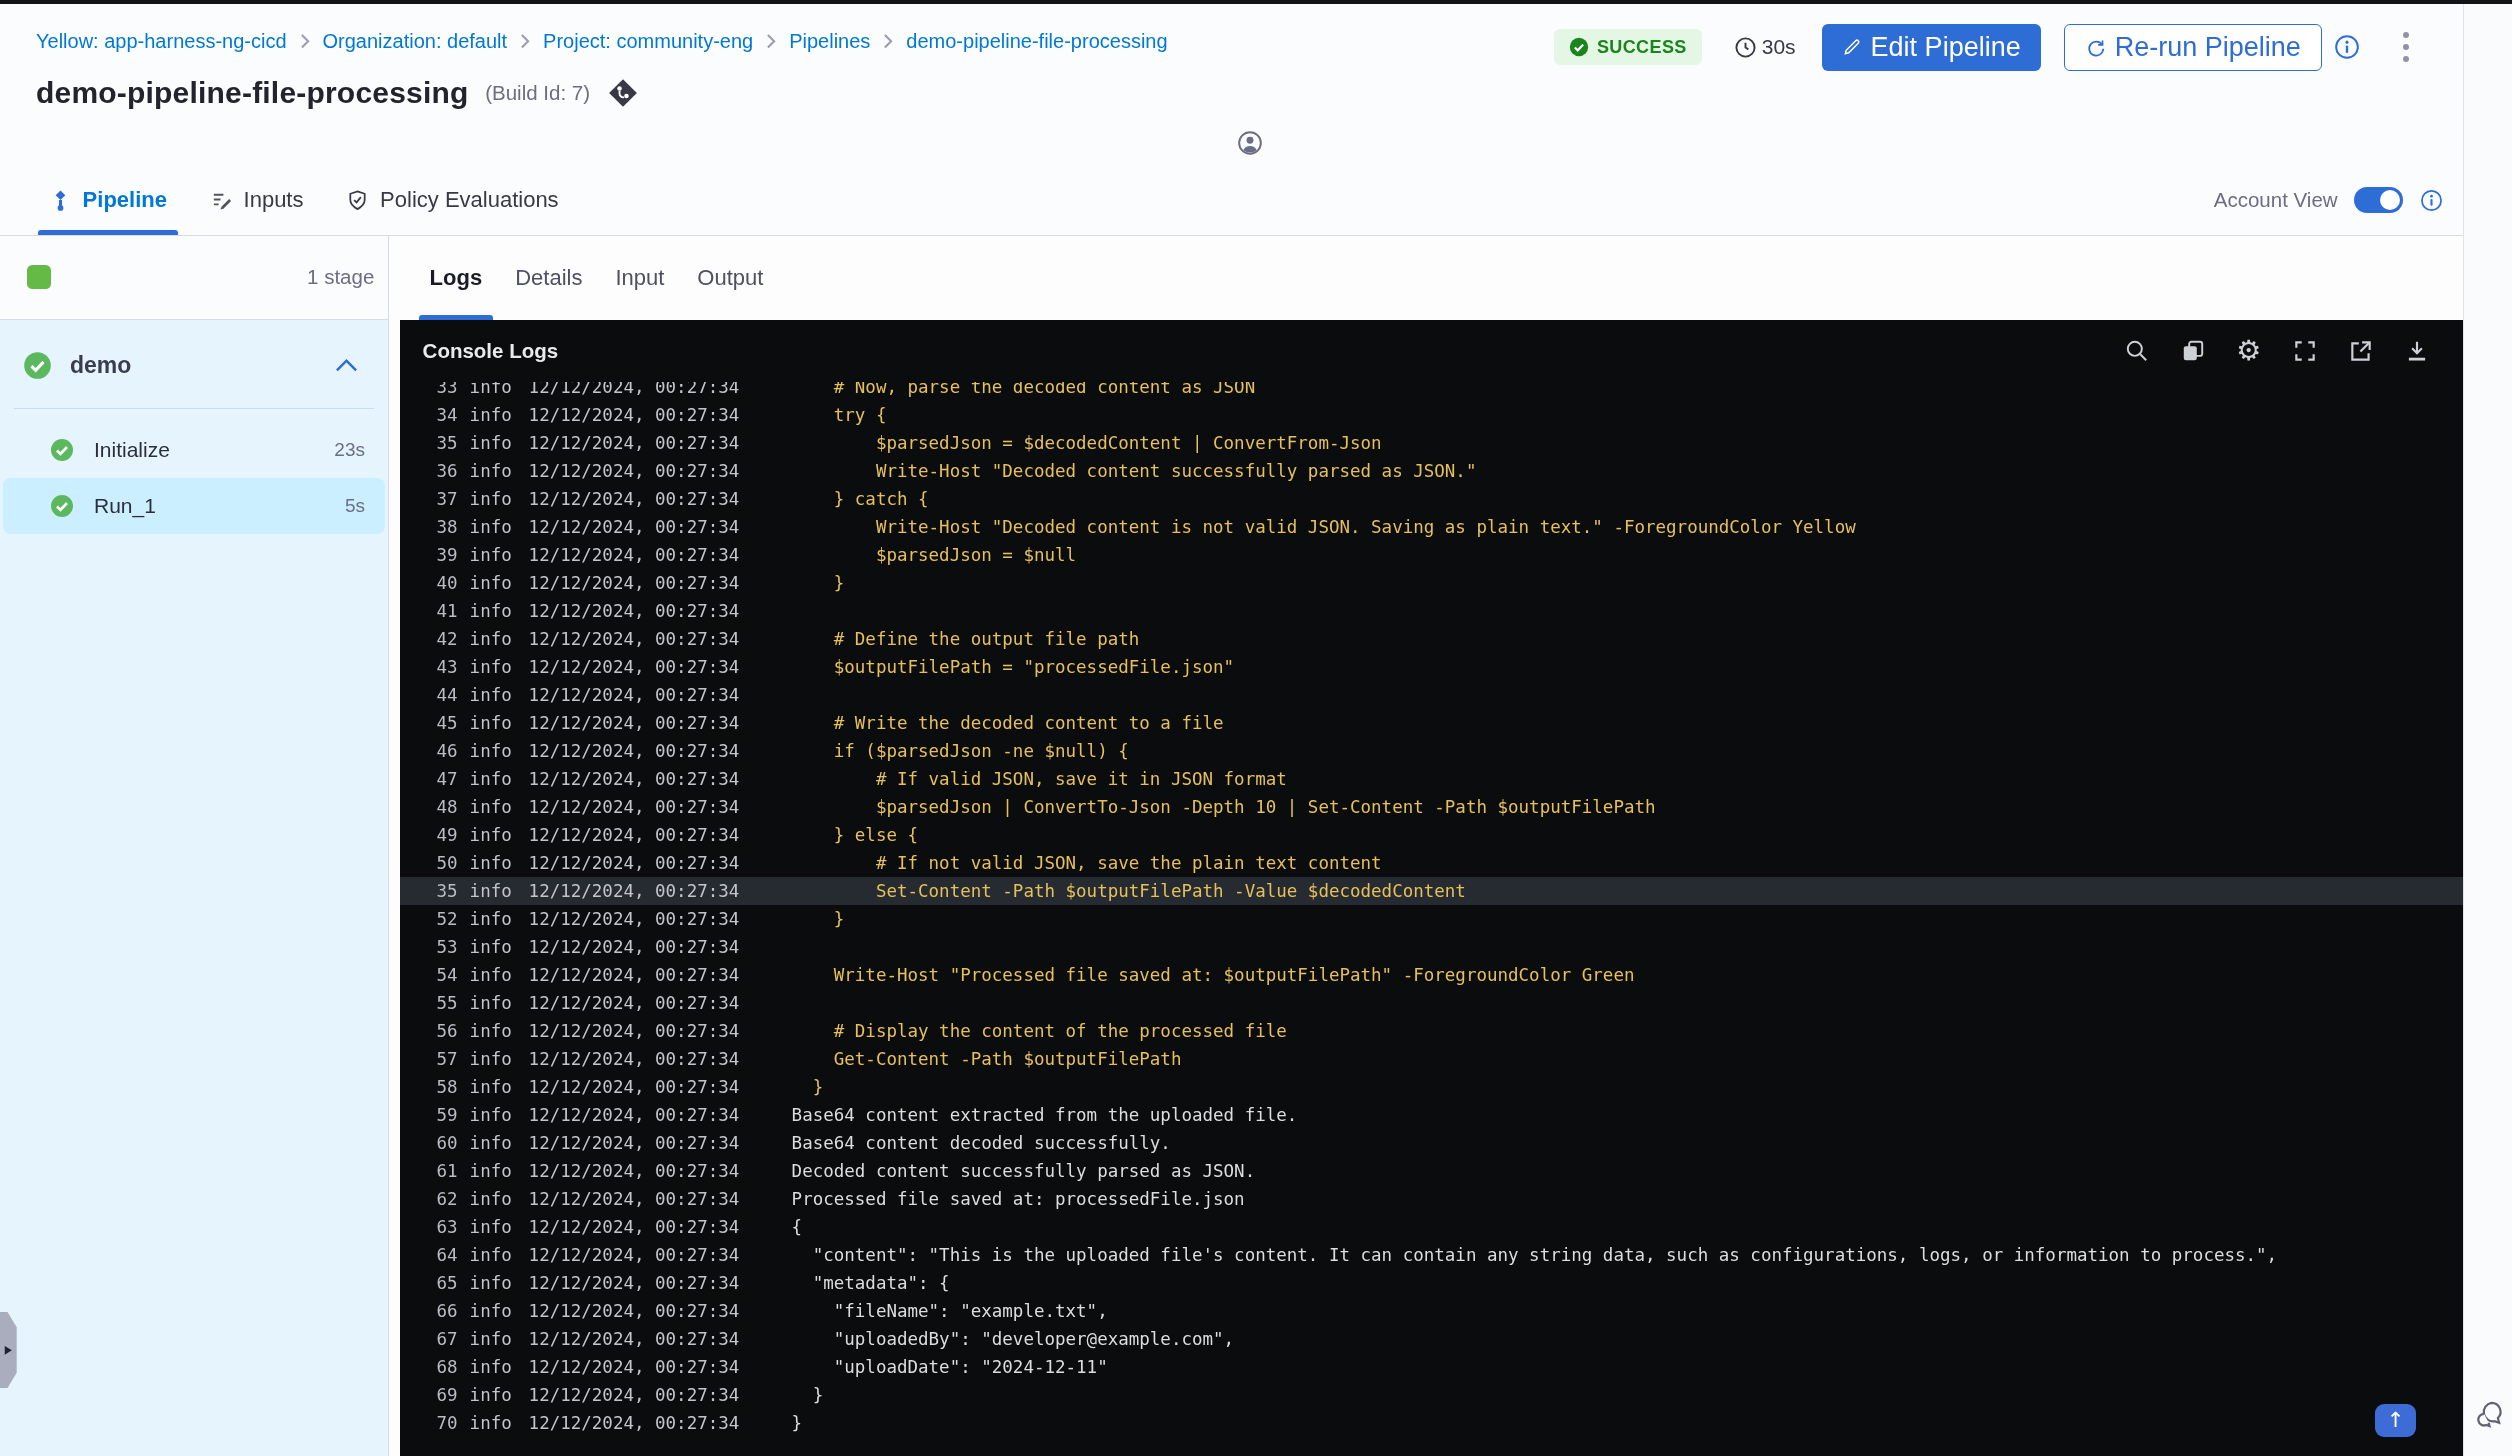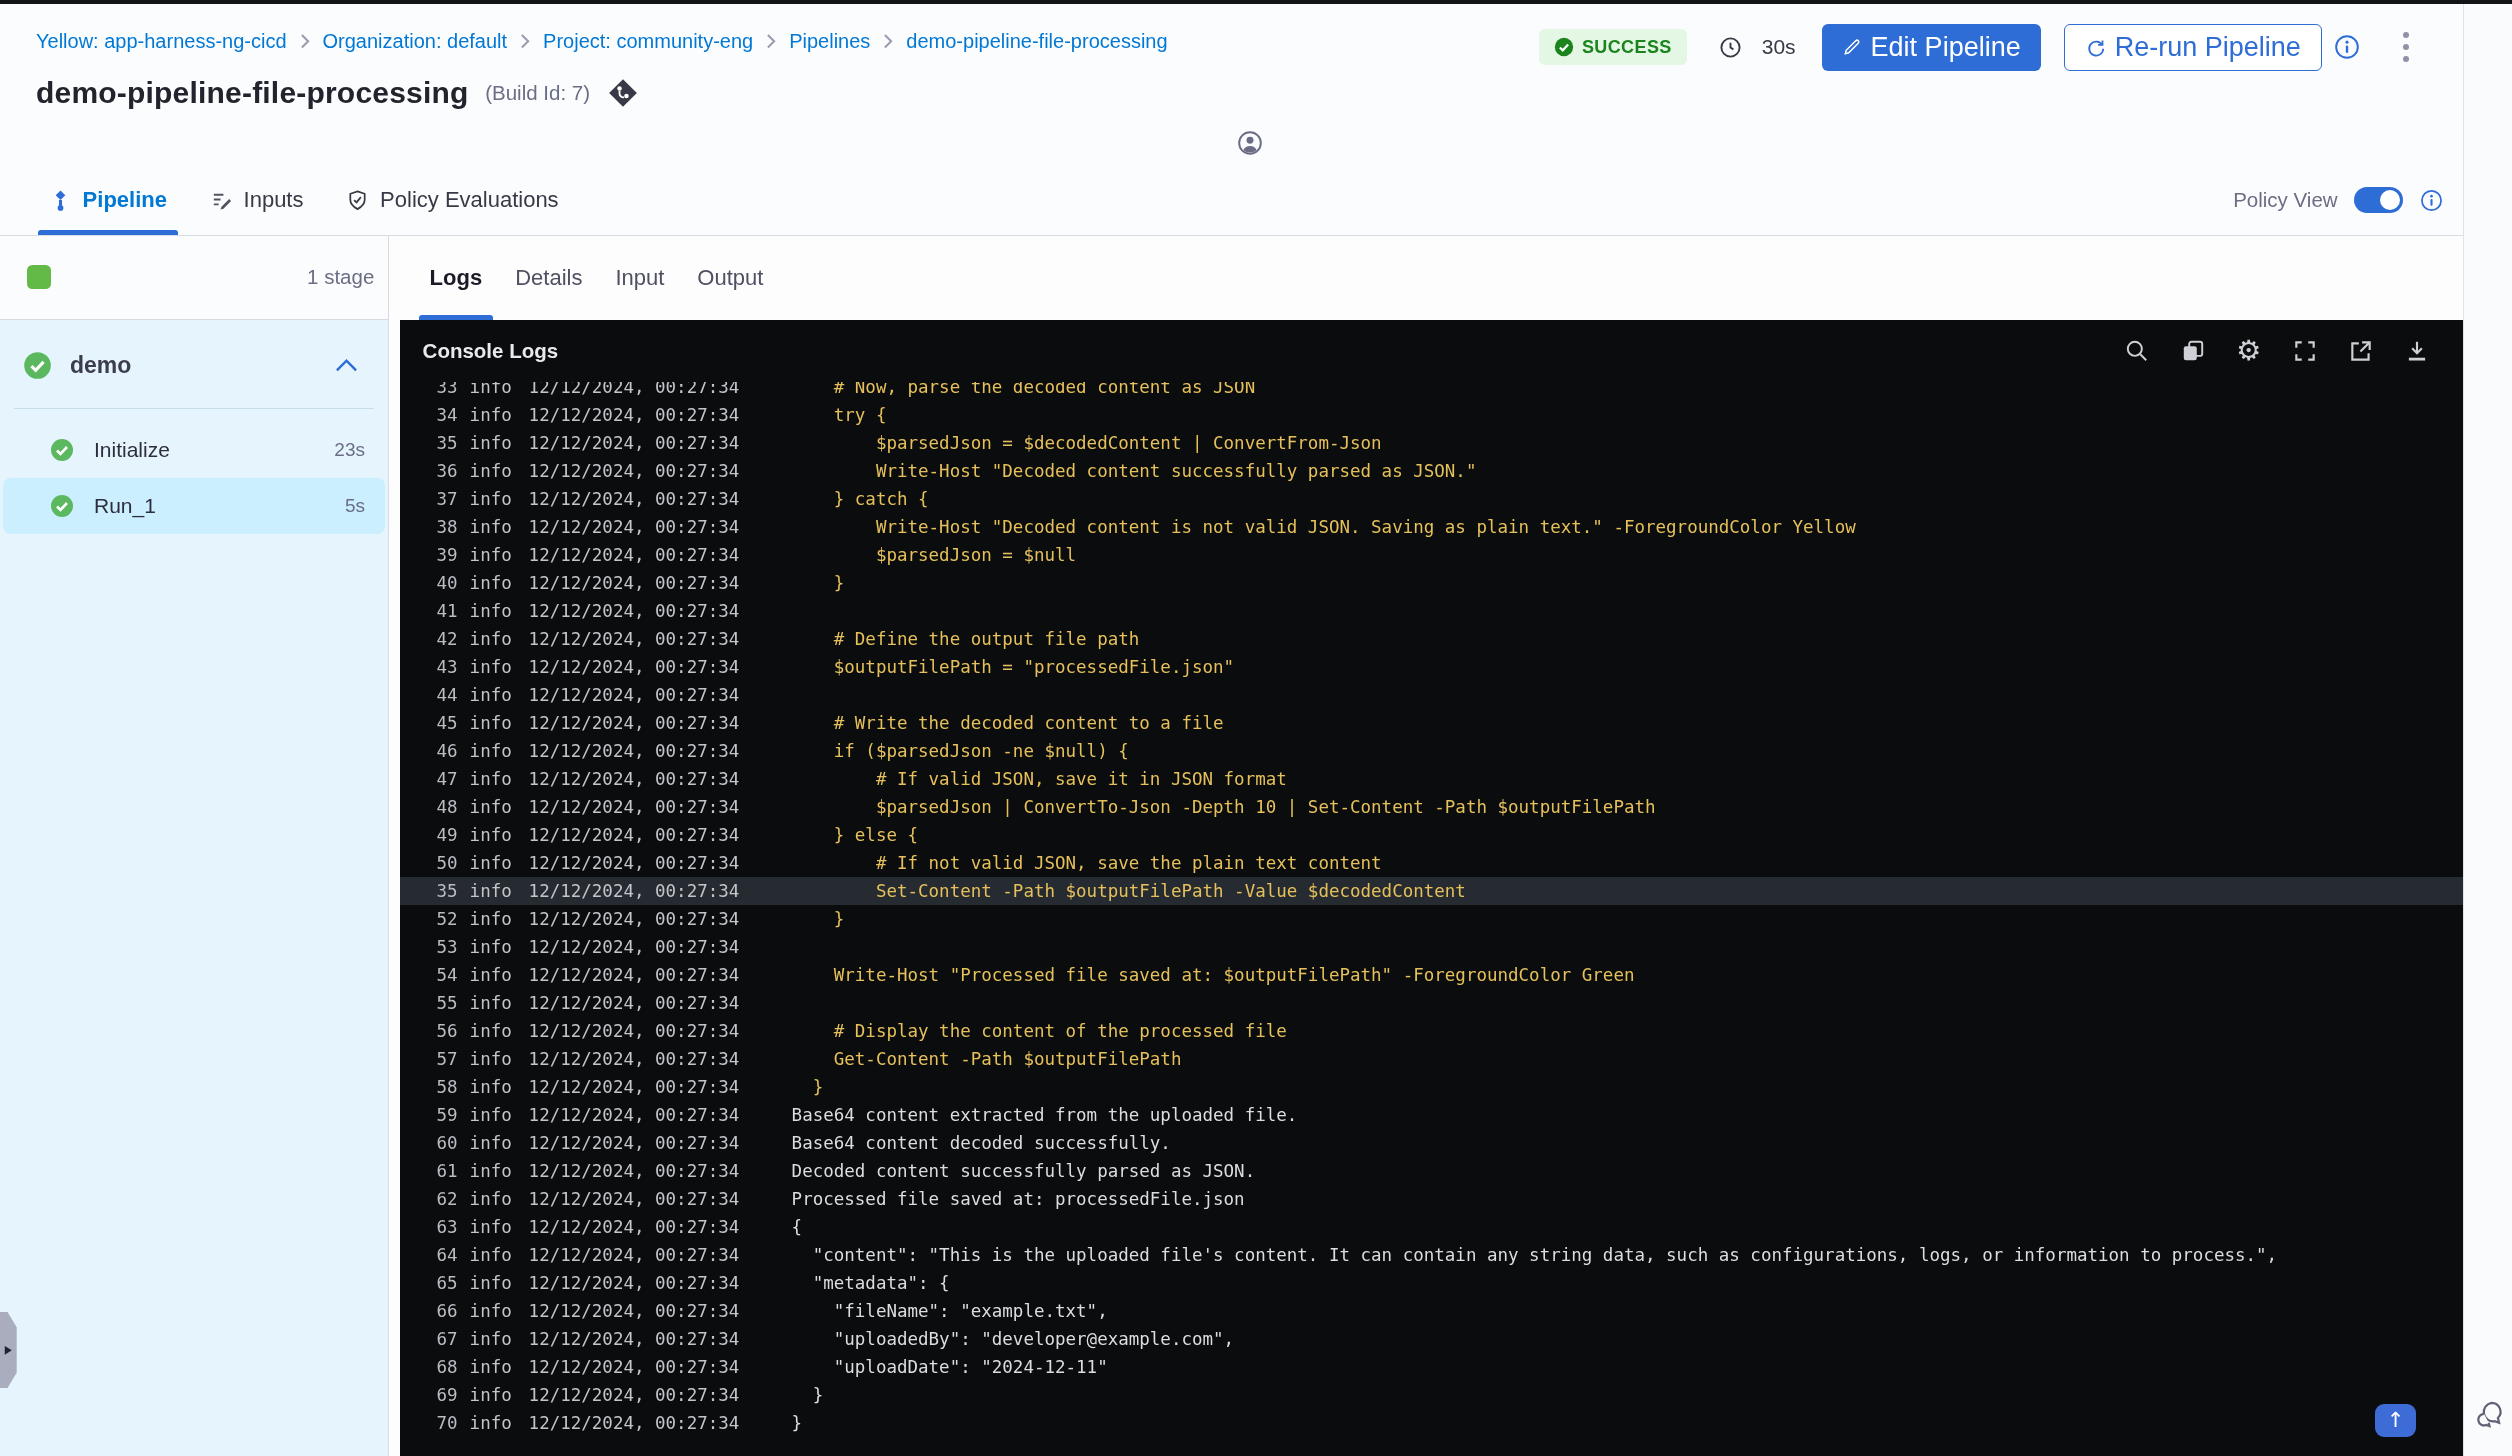--- a/index.html
+++ b/index.html
@@ -16,21 +16,21 @@
   .breadcrumb a { color: #0278d5; text-decoration: none; cursor: pointer; }
   .bc-sep { display: flex; align-items: center; color: #9a9db0; }
   .title-row { display: flex; align-items: center; margin-top: 23px; gap: 16.7px; }
   .pipeline-title { font-size: 30px; font-weight: 700; color: #23232e; letter-spacing: 0.2px; }
   .build-id { font-size: 20.5px; color: #6b6d85; }
   .git-diamond { width: 32px; height: 32px; }
   .author-row { display: flex; align-items: center; gap: 10.6px; margin-top: 20px; color: #4f5162; font-size: 21px; flex-direction: column; }
 
   .status-cluster { position: absolute; top: 20px; right: 46px; display: flex; align-items: center; }
   .badge-success { display: flex; align-items: center; gap: 7.6px; background: #e4f7e4; border-radius: 6px; padding: 7.6px 15px; color: #1b841d; font-weight: 700; font-size: 18px; letter-spacing: 0.4px; }
-  .dur { display: flex; align-items: center; gap: 20px; margin-left: 32px; font-size: 21px; color: #383946; }
+  .dur { display: flex; align-items: center; gap: 5px; margin-left: 32px; font-size: 21px; color: #383946; }
   .btn { display: flex; align-items: center; gap: 9px; height: 47px; border-radius: 6px; font-size: 27px; padding: 0 20px; cursor: pointer; white-space: nowrap; }
   .btn-primary { background: #2e6cd6; color: #fff; margin-left: 26px; border: none; }
   .btn-outline { background: #fff; color: #2e6cd6; border: 1.5px solid #2e6cd6; margin-left: 23px; font-weight: 500; }
   .info-circ { margin-left: 12px; }
   .kebab { margin-left: 36px; display: flex; flex-direction: column; gap: 6px; align-items: center; cursor: pointer; padding: 4.6px 7.6px; }
   .kebab i { width: 6px; height: 6px; border-radius: 50%; background: #8f93a5; }
 
   
   .nav-tabs { height: 70px; background: #fbfcfd; border-bottom: 0.8px solid #d9dbe2; display: flex; align-items: center; padding-left: 49px; position: relative; }
   .nav-tab { display: flex; align-items: center; gap: 10.6px; font-size: 22px; color: #383946; margin-right: 43px; height: 100%; position: relative; cursor: pointer; }
@@ -208,21 +208,21 @@
       <span>Inputs</span>
     </div>
     <div class="nav-tab">
       <svg width="23" height="23" viewBox="0 0 24 24">
         <path d="M12 2.5 19.5 5v6.2c0 4.4-3.1 7.4-7.5 9.8-4.4-2.4-7.5-5.4-7.5-9.8V5z" fill="none" stroke="#383946" stroke-width="1.8"></path>
         <polyline points="8.5,11.5 11,14 15.5,8.5" fill="none" stroke="#383946" stroke-width="1.8"></polyline>
       </svg>
       <span>Policy Evaluations</span>
     </div>
     <div class="console-view">
-      <span class="cv-label">Policy View</span>
+      <span class="cv-label">Account View</span>
       <div class="toggle">
           <div class="knob"></div>
         </div>
       <svg width="23" height="23" viewBox="0 0 24 24">
         <circle cx="12" cy="12" r="10" fill="none" stroke="#2e6cd6" stroke-width="1.8"></circle>
         <circle cx="12" cy="7.5" r="1.4" fill="#2e6cd6"></circle>
         <rect x="10.9" y="10.5" width="2.2" height="7" rx="1.1" fill="#2e6cd6"></rect>
       </svg>
     </div>
   </div>

